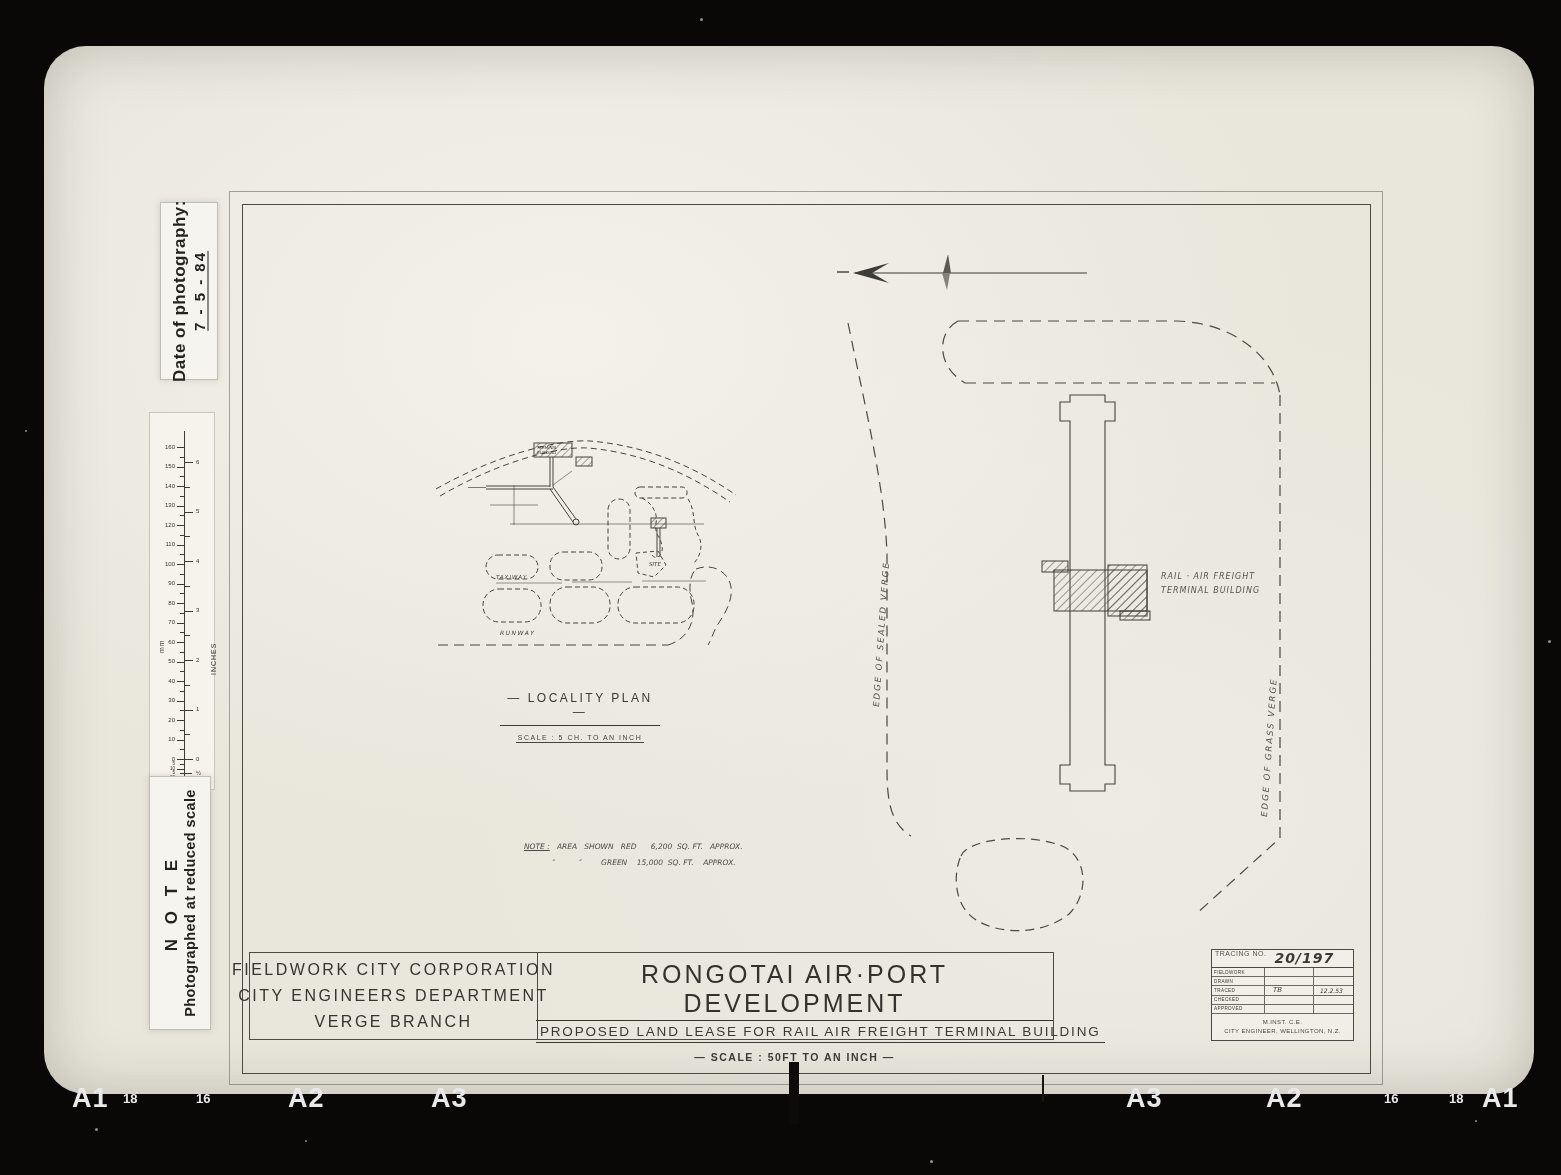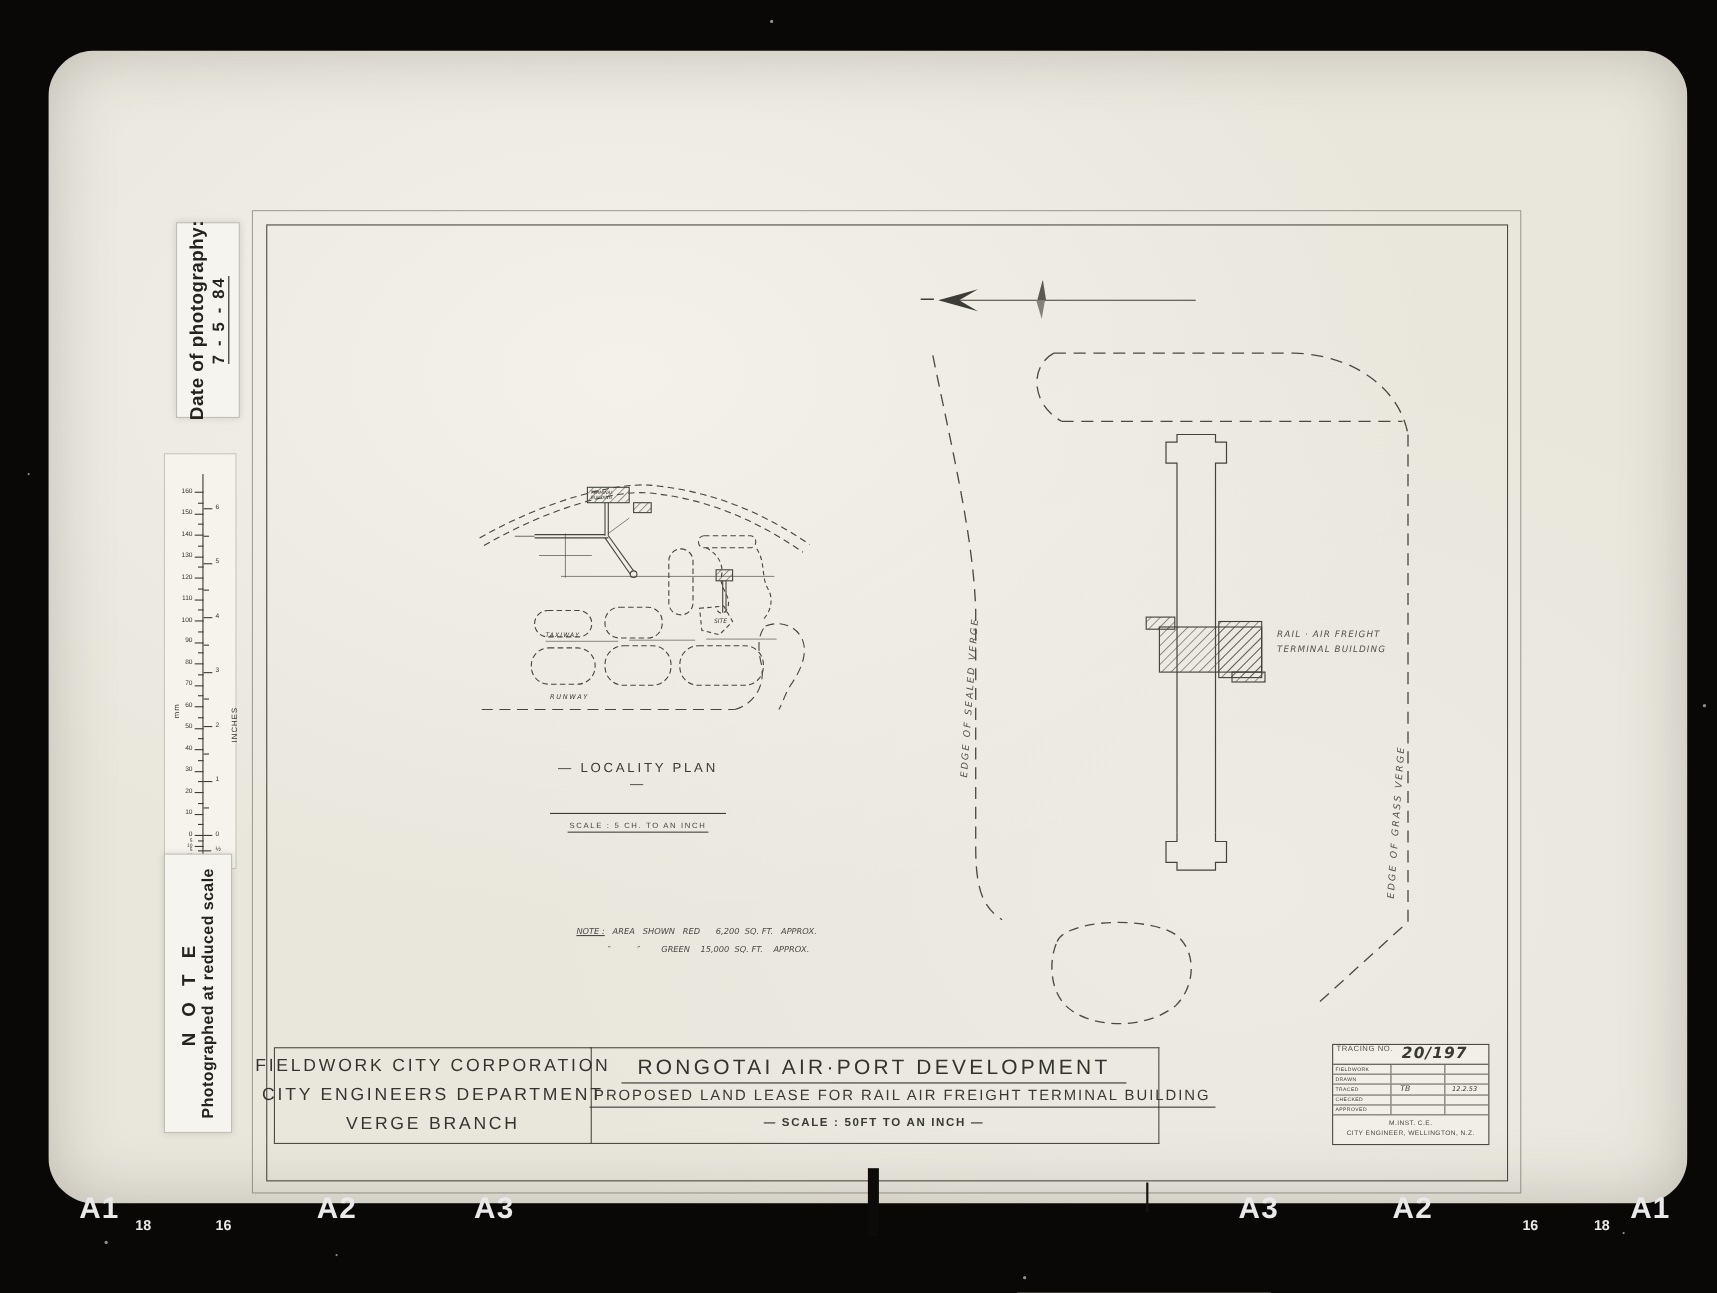--- a/index.html
+++ b/index.html
@@ -31,49 +31,49 @@
   .ruler{position:absolute;left:149px;top:412px;width:64px;height:376px;background:#f5f3ec;border:1px solid rgba(100,95,85,.3);}
   .ruler .axis{position:absolute;left:34px;top:18px;width:1px;height:348px;background:#3c3b35;}
   .ruler .tk{position:absolute;height:1px;background:#3c3b35;}
   .ruler .tl{position:absolute;font-size:6px;color:#34332e;}
   .ruler .unit{position:absolute;font-size:7px;color:#34332e;transform:rotate(-90deg);transform-origin:left top;letter-spacing:1px;}
 
   
   .sheet-outer{position:absolute;left:229px;top:191px;width:1152px;height:892px;border:1px solid rgba(70,68,60,.45);}
   .sheet{position:absolute;left:242px;top:204px;width:1127px;height:868px;border:1.5px solid #4c4a42;}
   .locality-title{position:absolute;left:500px;top:691px;width:160px;text-align:center;}
-  .locality-title .t{font-size:12px;letter-spacing:2.5px;color:#3b3a34;border-bottom:1.2px solid #3b3a34;padding-bottom:20px;display:inline-block;}
+  .locality-title .t{font-size:12px;letter-spacing:2.5px;color:#3b3a34;border-bottom:1.2px solid #3b3a34;padding-bottom:6px;display:inline-block;}
   .locality-title .s{font-size:7px;letter-spacing:1.5px;color:#44433c;border-bottom:1px solid #44433c;padding:3px 2px 1px;display:inline-block;}
 
   .area-note{position:absolute;left:524px;top:839px;font-family:"DejaVu Sans",sans-serif;font-style:italic;font-size:7.5px;color:#4a4943;white-space:pre;line-height:16px;}
   .area-note .u{text-decoration:underline;}
 
   
   .tb-left{position:absolute;left:249px;top:952px;width:287px;height:86px;border:1.5px solid #4c4a42;display:flex;flex-direction:column;justify-content:space-evenly;align-items:center;}
   .tb-left div{font-size:16px;letter-spacing:2.5px;color:#35342f;white-space:nowrap;}
   .tb-center{position:absolute;left:536px;top:952px;width:517px;height:86px;border:1.5px solid #4c4a42;border-left:none;text-align:center;}
-  .tb-center .ttl{font-size:19px;letter-spacing:3px;color:#33322d;margin-top:7px;display:inline-block;border-bottom:1.3px solid #33322d;padding:0 14px 2px;}
+  .tb-center .ttl{font-size:25px;letter-spacing:3px;color:#33322d;margin-top:7px;display:inline-block;border-bottom:1.3px solid #33322d;padding:0 14px 2px;}
   .tb-center .sub{font-size:13.5px;letter-spacing:1.8px;color:#3a3933;display:inline-block;border-bottom:1.2px solid #3a3933;padding:0 4px 3px;margin-top:3px;white-space:nowrap;}
   .tb-center .scl{font-size:10.5px;font-weight:bold;letter-spacing:1.5px;color:#3a3933;margin-top:8px;}
 
   .tracing{position:absolute;left:1211px;top:949px;width:141px;height:90px;border:1.5px solid #4c4a42;background:rgba(250,248,242,.4);font-size:6px;color:#3a3933;}
   .tracing .hdr{display:flex;align-items:flex-start;height:17px;border-bottom:1px solid #4c4a42;padding:0 3px;}
   .tracing .hdr .lab{font-size:7px;letter-spacing:.5px;color:#55544c;}
   .tracing .hdr .num{font-family:"DejaVu Sans",sans-serif;font-style:italic;font-size:14px;font-weight:bold;margin-left:8px;letter-spacing:1px;}
   .trow{display:flex;height:8.2px;border-bottom:1px solid #6b6960;}
   .trow span{display:block;overflow:hidden;}
   .trow .c1{width:50px;border-right:1px solid #6b6960;font-size:4.6px;letter-spacing:.4px;padding:1.5px 0 0 2px;}
   .trow .c2{width:40px;border-right:1px solid #6b6960;font-family:"DejaVu Sans",sans-serif;font-style:italic;font-size:7px;padding-left:8px;}
   .trow .c3{flex:1;font-family:"DejaVu Sans",sans-serif;font-style:italic;font-size:6px;padding:1px 0 0 6px;}
   .tracing .eng{ text-align:center;margin-top:4px;line-height:9px;letter-spacing:.4px;color:#4a4943;}
 
   
   .film-label{position:absolute;color:#e9e9e9;font-weight:bold;}
   .film-label.big{font-size:27px;letter-spacing:1px;top:1083px;}
-  .film-label.small{font-size:13px;top:1091px;margin-top:15px;}
+  .film-label.small{font-size:13px;top:1091px;}
   .reg-bar{position:absolute;left:789px;top:1062px;width:10px;height:62px;background:#0c0b09;}
   .reg-line{position:absolute;left:1042px;top:1075px;width:2px;height:27px;background:#16150f;}
 
   svg text{font-family:"DejaVu Sans",sans-serif;}
 </style>
 </head>
 <body>
 
 <div class="film-speckles">
   <i style="left:700px;top:18px;"></i>

